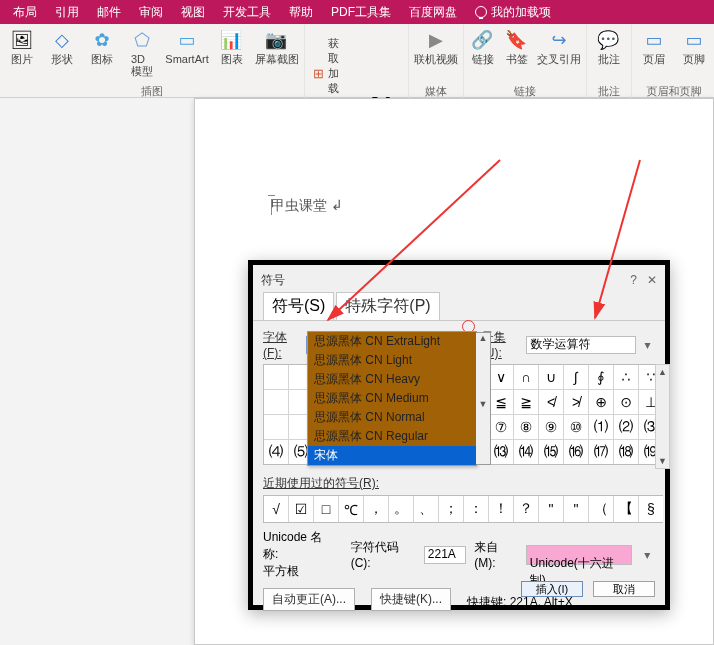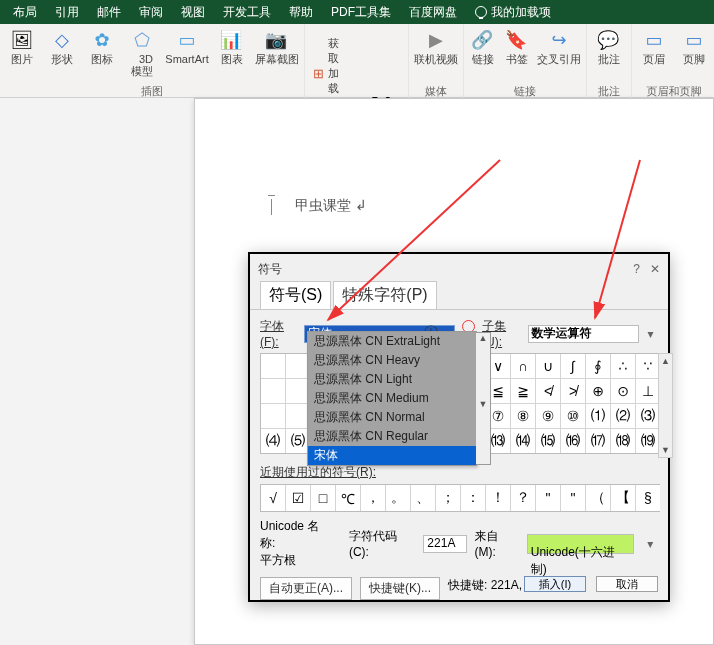--- a/index.html
+++ b/index.html
@@ -1,74 +1,74 @@
 <!DOCTYPE html>
 <html><head>
 <meta charset="utf-8">
 <style>
   * { box-sizing: border-box; margin: 0; padding: 0; font-family: "Microsoft YaHei", sans-serif; }
   body { width: 714px; height: 645px; background: #f3f3f3; overflow: hidden; position: relative; }
 
-  .tabs { background: #14532d; color: #fff; display: flex; height: 24px; align-items: center; font-size: 12px; padding-left: 4px; }
+  .tabs { background: #be185d; color: #fff; display: flex; height: 24px; align-items: center; font-size: 12px; padding-left: 4px; }
   .tab { padding: 0 9px; height: 24px; line-height: 24px; cursor: pointer; }
   .search-tab { display:flex; align-items:center; gap:4px; }
   .bulb { width:12px;height:12px;border:1px solid #fff;border-radius:50%;position:relative;}
   .bulb::after{content:"";position:absolute;bottom:-2px;left:3px;width:4px;height:2px;background:#fff;}
 
   .ribbon { background:#f3f2f1; height:74px; display:flex; border-bottom:1px solid #d0d0d0; }
   .rgroup { display:flex; flex-direction:column; align-items:center; height:74px; border-right:1px solid #e5e5e5; padding:2px 4px 0; }
   .rgrow { display:flex; gap:4px; flex:1; align-items:flex-start; padding-top:2px; }
   .rbtn { display:flex; flex-direction:column; align-items:center; width:36px; cursor:pointer; }
   .rbtn.wide { width:46px; }
   .rbtn.narrow{ width:30px;}
   .ricon { width:24px; height:24px; display:flex; align-items:center;justify-content:center; font-size:18px;}
-  .rlabel { font-size:11px; color:#444; line-height:12px; text-align:right; margin-top:1px; white-space:pre; }
+  .rlabel { font-size:11px; color:#444; line-height:12px; text-align:left; margin-top:1px; white-space:pre; }
   .rcaption { font-size:11px; color:#666; text-align:center; height:14px; line-height:14px; }
 
   .rsmall { display:flex; align-items:center; gap:4px; font-size:11px; color:#444; cursor:pointer; padding:2px 4px; }
   .rsmall .sicon{ width:16px;height:16px;display:flex;align-items:center;justify-content:center;font-size:13px;}
 
   .page-area { position:absolute; top:98px; left:194px; width:520px; height:547px; background:#fff; border:1px solid #c8c8c8; box-shadow:0 2px 6px rgba(0,0,0,0.15); }
-  .doc-text { position:absolute; top:98px; left:100px; font-size:14px; color:#555;}
+  .doc-text { position:absolute; top:98px; left:76px; font-size:14px; color:#555;}
   .cursor-mark{position:absolute; top:98px; left:82px; font-size:18px; color:#777;}
   .cursor-mark::before{content:"";position:absolute;left:-6px;top:2px;width:1px;height:16px;background:#888;}
   .cursor-mark::after{content:"";position:absolute;left:-9px;top:-2px;width:7px;height:1px;background:#888;}
 
-  .dialog { position:absolute; top:252px; left:248px; width:422px; height:350px; background:#f0f0f0; border:2px solid #000000; box-shadow:0 4px 16px rgba(0,0,0,0.3); font-size:12px; }
+  .dialog { position:absolute; top:260px; left:248px; width:422px; height:350px; background:#f0f0f0; border:5px solid #000000; box-shadow:0 4px 16px rgba(0,0,0,0.3); font-size:12px; }
   .dlg-title { height:30px; display:flex; align-items:center; padding:0 8px; justify-content:space-between; color:#333;}
   .dlg-title-right{display:flex;gap:10px; color:#666;}
   .dlg-tabs { height:26px; display:flex; align-items:flex-end; padding-left:10px; border-bottom:1px solid #c8c8c8;}
   .dlg-tab { padding:3px 8px; border:1px solid #c8c8c8; border-bottom:none; background:#fff; margin-right:2px; font-size:16px; cursor:pointer; color:#333;}
   .dlg-tab:first-child{ color:#000; }
   .dlg-body{ padding:8px 10px 6px; }
   .dlg-row{ display:flex; align-items:center; gap:4px; margin-bottom:4px;}
   .dlg-label{ color:#333;text-decoration:underline; }
   .field-box{ border:1px solid #7a9fd4; height:18px; background:#fff; position:relative; display:flex;align-items:center;}
   .field-box.blue{ background:#1e5bbf; color:#fff;}
   .fa-caret{ width:16px; text-align:center; color:#666; cursor:pointer;}
   .txt-caret{position:absolute; right:2px; top:-2px; font-size:14px; color:#333;}
-  .subset-box{ border:1px solid #bdbdbd; height:18px; width:118px; background:#fff; display:flex;align-items:center;padding:0 3px;font-weight:bold;}
-
-  .dropdown{ position:absolute; top:331px; left:307px; width:170px; background:#a3a3a3; border:1px solid #999; z-index:5; box-shadow:1px 2px 3px rgba(0,0,0,0.2);}
+  .subset-box{ border:1px solid #bdbdbd; height:18px; width:118px; background:#fff; display:flex;align-items:center;padding:0 3px;}
+
+  .dropdown{ position:absolute; top:331px; left:307px; width:170px; background:#a16207; border:1px solid #999; z-index:5; box-shadow:1px 2px 3px rgba(0,0,0,0.2);}
   .dd-item{ padding:1px 6px; font-size:12px; cursor:pointer; color:#222;}
   .dd-item.sel{ background:#0862cf; color:#fff;}
   .dd-arrow{ position:absolute; right:-15px; top:0; width:15px; height:100%; background:#efefef; border:1px solid #999; border-left:none; display:flex; flex-direction:column; }
   .dd-arrow div{flex:1; text-align:center; font-size:9px; color:#555;}
 
   .sym-grid-wrap{ position:relative; height:105px; }
   .sym-grid{ display:grid; grid-template-columns: repeat(16, 24px); grid-auto-rows:24px; gap:1px; background:#d4d4d4; border:1px solid #bbb; width:400px;}
   .sym-cell{ background:#fff; display:flex;align-items:center;justify-content:center; font-size:14px; cursor:pointer;}
   .grid-scroll{ position:absolute; right:-15px; top:0; width:15px; height:100%; background:#efefef; border:1px solid #ccc; display:flex;flex-direction:column;align-items:center;justify-content:space-between; font-size:9px; color:#555; padding:2px 0;}
 
   .recent-row{ display:grid; grid-template-columns: repeat(16,24px); grid-auto-rows:26px; gap:1px; background:#d4d4d4; border:1px solid #bbb; width:400px; margin-top:3px;}
   .info-row{ display:flex; align-items:center; gap:8px; margin-top:6px; font-size:12px;}
   .code-field{ border:1px solid #bdbdbd; height:18px; width:44px; background:#fff;padding:0 3px;}
-  .from-field{ border:1px solid #bdbdbd; height:18px; width:110px; background:#bef264;padding:9px 3px;}
-
-  .btn-row{ display:flex; align-items:flex-start; gap:8px; margin-top:8px;}
+  .from-field{ border:1px solid #bdbdbd; height:18px; width:110px; background:#f9a8d4;padding:9px 3px;}
+
+  .btn-row{ display:flex; align-items:flex-end; gap:16px; margin-top:8px;}
   .wbtn{ border:1px solid #b0b0b0; background:#fdfdfd; padding:2px 8px; font-size:12px; cursor:pointer; color:#333;}
   .dlg-foot{ position:absolute; bottom:8px; right:10px; display:flex; gap:10px;}
   .foot-btn{ width:62px; height:16px; border:1px solid #a0a0a0; background:#fdfdfd; font-size:11px; cursor:pointer;}
   .foot-btn.primary{ border:1px solid #6e8db5; background:#eaf1fb; }
 
   
   svg.anno{position:absolute;top:0;left:0;pointer-events:none;}
 
   .circ{position:absolute; width:13px;height:13px; border:1.5px solid #e33; border-radius:50%;}
 </style>
@@ -346,22 +346,22 @@
     </div>
   </div>
   <div class="dlg-foot">
     <button class="foot-btn primary">插入(I)</button>
     <button class="foot-btn">取消</button>
   </div>
 </div>
 
 <div class="dropdown">
   <div class="dd-item">思源黑体 CN ExtraLight</div>
+  <div class="dd-item">思源黑体 CN Light</div>
   <div class="dd-item">思源黑体 CN Heavy</div>
-  <div class="dd-item">思源黑体 CN Light</div>
   <div class="dd-item">思源黑体 CN Medium</div>
   <div class="dd-item">思源黑体 CN Normal</div>
   <div class="dd-item">思源黑体 CN Regular</div>
   <div class="dd-item sel">宋体</div>
   <div class="dd-arrow">
       <div>▲</div>
       <div>▼</div>
     </div>
 </div>
 

